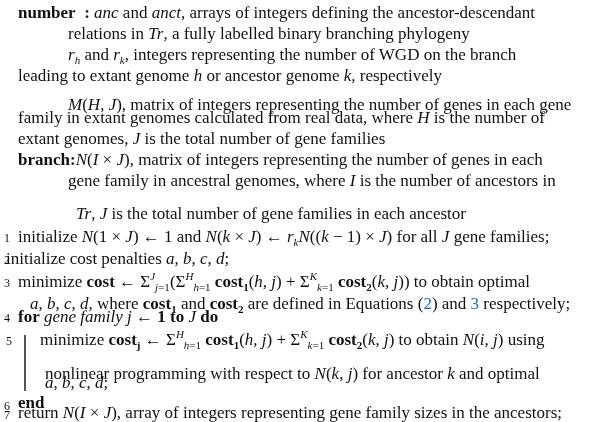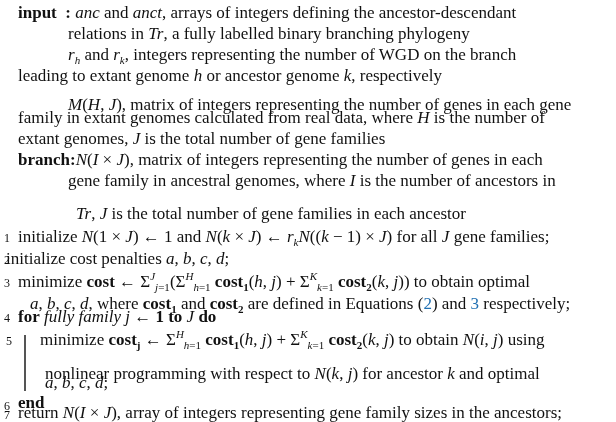--- a/index.html
+++ b/index.html
@@ -16,21 +16,21 @@
   .ref { color: #1f6fb2; }
   sub, sup { font-size: 11px; line-height: 0; }
   .vbar { position: absolute; left: 24px; top: 335px; width: 1.5px; height: 56px; background: #555; }
 </style>
 </head>
 <body>
 
 <div>
 
   <div class="ln" style="left:18px; top:3px;">
-    <span class="b">input</span><span class="b">&nbsp;&nbsp;:</span>
+    <span class="b">number</span><span class="b">&nbsp;&nbsp;:</span>
     <span class="i">anc</span> and <span class="i">anct</span>, arrays of integers defining the ancestor-descendant
   </div>
   <div class="ln" style="left:68px; top:24px;">relations in <span class="i">Tr</span>, a fully labelled binary branching phylogeny</div>
   <div class="ln" style="left:68px; top:45px;"><span class="i">r<sub>h</sub></span> and <span class="i">r<sub>k</sub></span>, integers representing the number of WGD on the branch</div>
   <div class="ln" style="left:18px; top:66px;">leading to extant genome <span class="i">h</span> or ancestor genome <span class="i">k</span>, respectively</div>
   <div class="ln" style="left:68px; top:87px;margin-top:8px;"><span class="i">M</span>(<span class="i">H</span>, <span class="i">J</span>), matrix of integers representing the number of genes in each gene</div>
   <div class="ln" style="left:18px; top:108px;">family in extant genomes calculated from real data, where <span class="i">H</span> is the number of</div>
   <div class="ln" style="left:18px; top:129px;">extant genomes, <span class="i">J</span> is the total number of gene families</div>
 
   <div class="ln" style="left:18px; top:150px;">
@@ -43,21 +43,21 @@
   <div class="ln" style="left:18px; top:227px;">initialize <span class="i">N</span>(1 × <span class="i">J</span>) ← 1 and <span class="i">N</span>(<span class="i">k</span> × <span class="i">J</span>) ← <span class="i">r<sub>k</sub>N</span>((<span class="i">k</span> − 1) × <span class="i">J</span>) for all <span class="i">J</span> gene families;</div>
 
   <span class="num" style="left:4px; top:250px;">2</span>
   <div class="ln" style="left:6px; top:249px;">initialize cost penalties <span class="i">a</span>, <span class="i">b</span>, <span class="i">c</span>, <span class="i">d</span>;</div>
 
   <span class="num" style="left:4px; top:273px;">3</span>
   <div class="ln" style="left:18px; top:272px;">minimize <span class="b">cost</span> ← Σ<sup class="i">J</sup><sub class="i">j</sub><sub>=1</sub>(Σ<sup class="i">H</sup><sub class="i">h</sub><sub>=1</sub> <span class="b">cost<sub>1</sub></span>(<span class="i">h</span>, <span class="i">j</span>) + Σ<sup class="i">K</sup><sub class="i">k</sub><sub>=1</sub> <span class="b">cost<sub>2</sub></span>(<span class="i">k</span>, <span class="i">j</span>)) to obtain optimal</div>
   <div class="ln" style="left:30px; top:294px;"><span class="i">a</span>, <span class="i">b</span>, <span class="i">c</span>, <span class="i">d</span>, where <span class="b">cost<sub>1</sub></span> and <span class="b">cost<sub>2</sub></span> are defined in Equations (<span class="ref">2</span>) and <span class="ref">3</span> respectively;</div>
 
   <span class="num" style="left:4px; top:308px;">4</span>
-  <div class="ln" style="left:18px; top:307px;"><span class="b">for</span> <span class="i">fully family j</span> ← <span class="b">1</span> <span class="b">to</span> <span class="i">J</span> <span class="b">do</span></div>
+  <div class="ln" style="left:18px; top:307px;"><span class="b">for</span> <span class="i">gene family j</span> ← <span class="b">1</span> <span class="b">to</span> <span class="i">J</span> <span class="b">do</span></div>
 
   <div class="vbar"></div>
   <span class="num" style="left:6px; top:331px;">5</span>
   <div class="ln" style="left:40px; top:330px;">minimize <span class="b">cost<sub>j</sub></span> ← Σ<sup class="i">H</sup><sub class="i">h</sub><sub>=1</sub> <span class="b">cost<sub>1</sub></span>(<span class="i">h</span>, <span class="i">j</span>) + Σ<sup class="i">K</sup><sub class="i">k</sub><sub>=1</sub> <span class="b">cost<sub>2</sub></span>(<span class="i">k</span>, <span class="i">j</span>) to obtain <span class="i">N</span>(<span class="i">i</span>, <span class="i">j</span>) using</div>
   <div class="ln" style="left:45px; top:364px;">nonlinear programming with respect to <span class="i">N</span>(<span class="i">k</span>, <span class="i">j</span>) for ancestor <span class="i">k</span> and optimal</div>
   <div class="ln" style="left:45px; top:373px;"><span class="i">a</span>, <span class="i">b</span>, <span class="i">c</span>, <span class="i">d</span>;</div>
 
   <span class="num" style="left:4px; top:396px;">6</span>
   <div class="ln b" style="left:18px; top:393px;">end</div>
 

